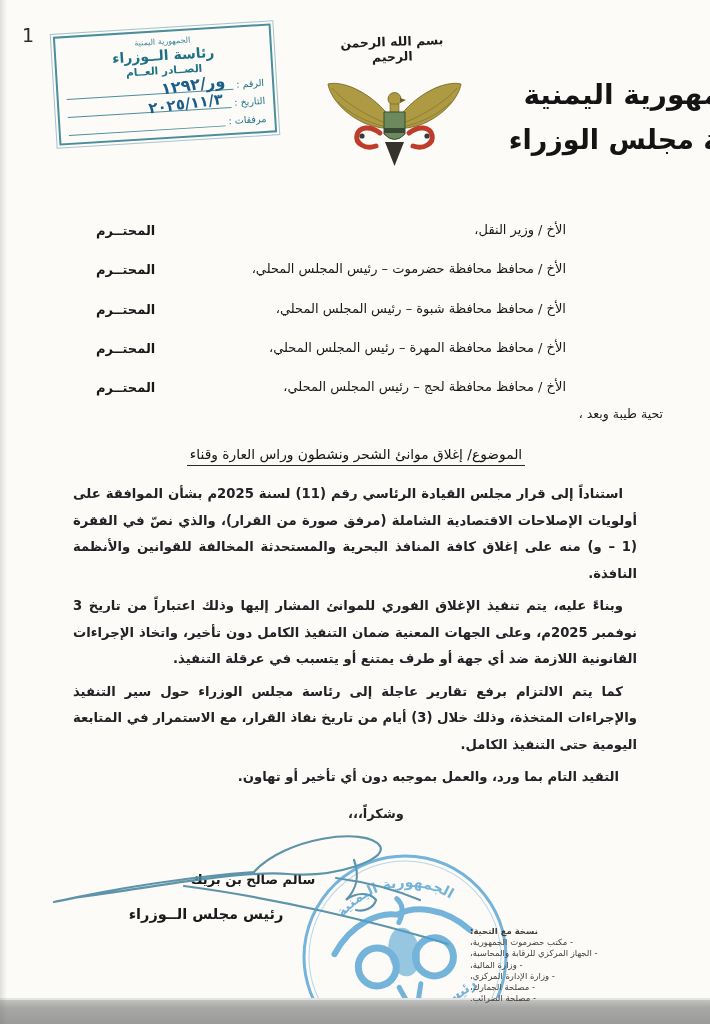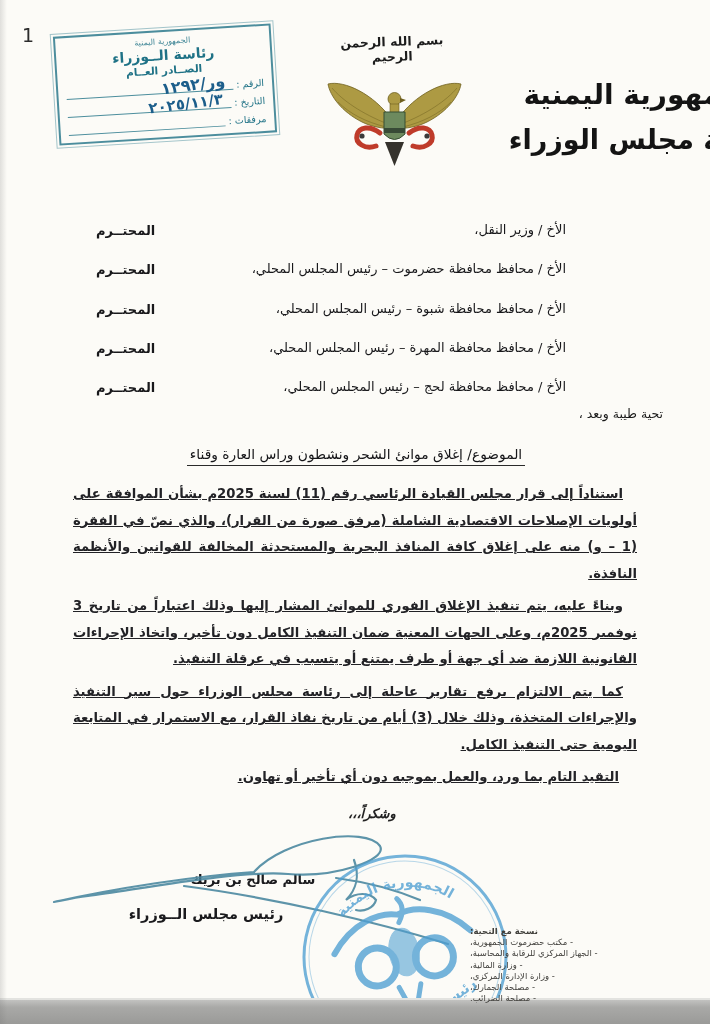--- a/index.html
+++ b/index.html
@@ -38,23 +38,23 @@
   .rcpt-honor{position:absolute;left:0;top:1px;font-weight:700;font-size:13px;color:#18181b;}
 
   .greeting{position:absolute;top:406px;right:47px;font-size:12.5px;color:#000000;opacity:.9;}
 
   .subject{position:absolute;top:444px;left:80px;width:552px;text-align:center;}
   .subject span{font-size:13.8px;font-weight:400;color:#151518;border-bottom:1.6px solid #2a2a2a;padding:0 3px 3px;}
 
   
   .body-text{position:absolute;top:481px;left:73px;width:564px;font-size:13.2px;font-weight:700;
              color:#222226;line-height:26.5px;text-align:justify;}
-  .body-text p{margin:0 0 6px;text-indent:14px;text-decoration:underline;}
+  .body-text p{margin:0 0 6px;text-indent:14px;}
   .body-text p.closing{text-align:right;margin:4px;}
-  .thanks{position:absolute;left:348px;top:806px;font-size:13px;font-weight:700;color:#222;font-style:italic;}
+  .thanks{position:absolute;left:348px;top:806px;font-size:13px;font-weight:700;color:#222;}
 
   
   .sig-name{position:absolute;left:158px;top:872px;width:190px;text-align:center;
             font-size:13px;font-weight:700;color:#1a1a1d;z-index:1;white-space:nowrap;}
   .sig-title{position:absolute;left:94px;top:906px;width:224px;text-align:center;
              font-size:14.5px;font-weight:700;color:#1a1a1d;z-index:1;white-space:nowrap;}
   .sig-svg{position:absolute;left:36px;top:826px;z-index:2;}
   .seal-svg{position:absolute;left:298px;top:850px;z-index:3;opacity:.92;}
 
   

